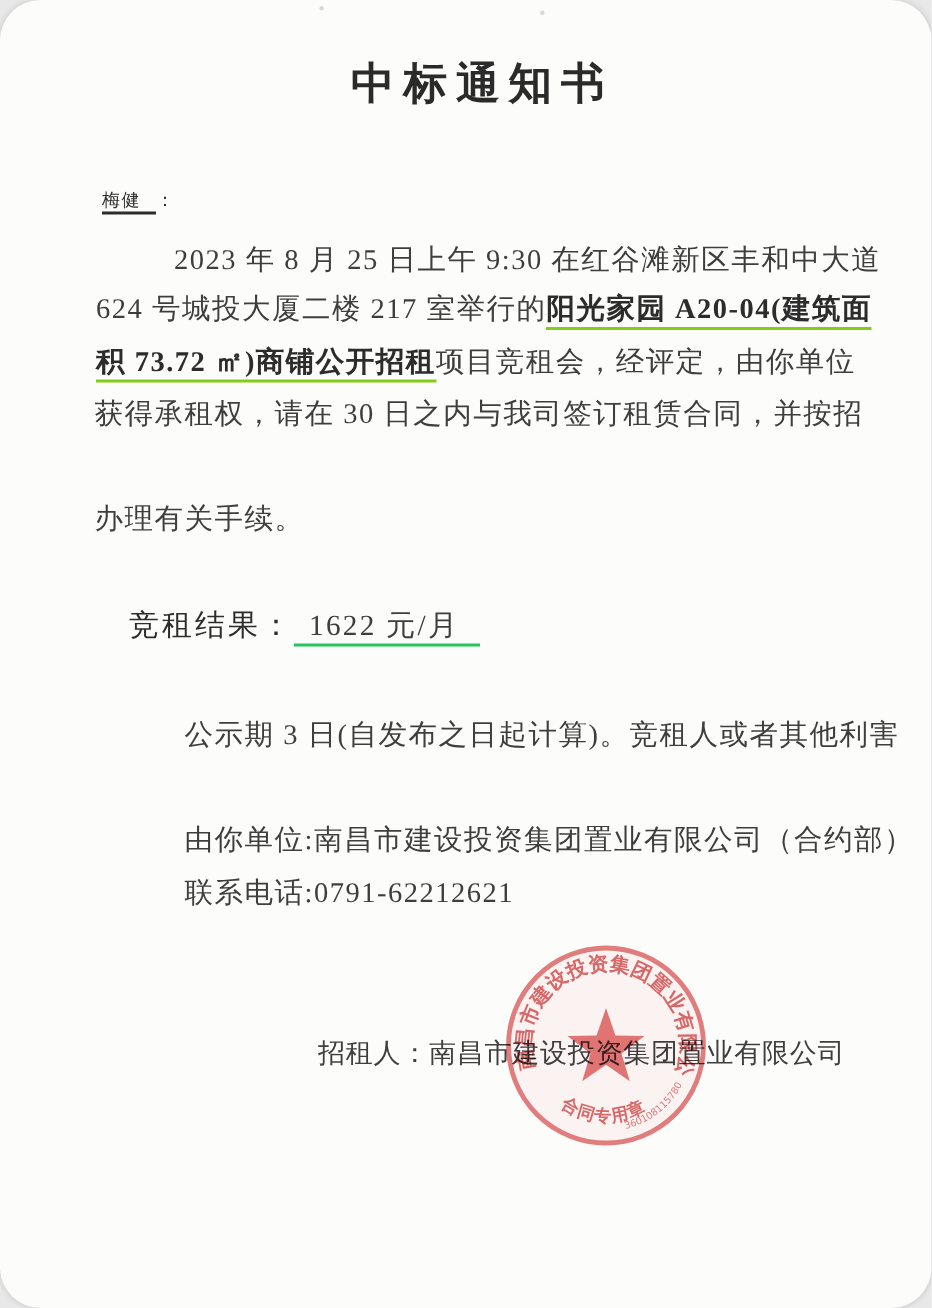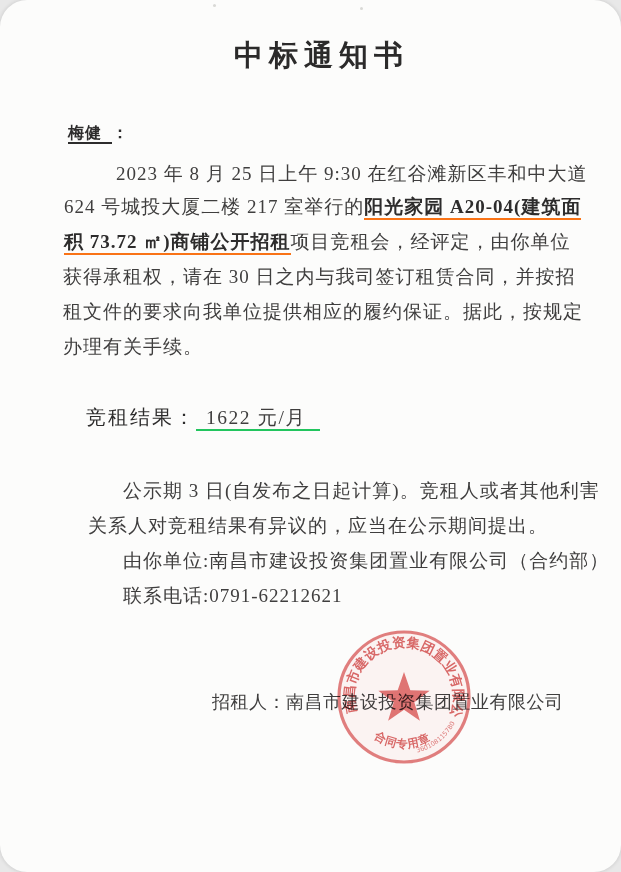--- a/index.html
+++ b/index.html
@@ -14,22 +14,22 @@
     box-shadow:0 0 4px rgba(0,0,0,.15);
     border-radius:27px;
   }
   .doc-title{
     position:absolute;top:36px;left:0;width:621px;
     text-align:center;text-indent:22px;
     font-size:29px;font-weight:bold;letter-spacing:6px;color:#2b2a2a;
   }
   .line{position:absolute;white-space:nowrap;font-size:19px;letter-spacing:1px;line-height:24px;}
   .b{font-weight:bold;color:#2d2c2c;}
-  .ul{border-bottom:2px solid #f97316;padding-bottom:1px;}
-  .salutation{font-size:16px;font-weight:bold;color:#2d2c2c;text-align:center;}
+  .ul{border-bottom:2px solid #84cc16;padding-bottom:1px;}
+  .salutation{font-size:12px;font-weight:normal;color:#2d2c2c;text-align:center;}
   .salutation .name{border-bottom:2px solid #2d2c2c;padding-right:10px;padding-bottom:1px;}
   .result-label{font-size:20px;font-weight:normal;color:#2d2c2c;letter-spacing:2px;}
   .result-value{font-size:19.5px;padding:0 14px 1px 10px;border-bottom:2px solid #22c55e;letter-spacing:1.5px;}
   .footer-lessor{font-size:18px;letter-spacing:0.5px;}
   .footer-date{font-size:18px;letter-spacing:1.5px;}
   .seal{
     position:absolute;left:329px;top:622px;width:150px;height:150px;
     mix-blend-mode:multiply;opacity:.88;pointer-events:none;
   }
   .speck{position:absolute;width:3px;height:3px;border-radius:50%;background:#d9d9d6;}
@@ -49,29 +49,27 @@
   </div>
 
   <div class="line" style="left:116px;top:162px;">2023 年 8 月 25 日上午 9:30 在红谷滩新区丰和中大道</div>
   <div class="line" style="left:64px;top:195px;">
     <span>624 号城投大厦二楼 217 室举行的</span><span class="b ul">阳光家园 A20-04(建筑面</span>
   </div>
   <div class="line" style="left:64px;top:230px;">
     <span class="b ul">积 73.72 ㎡)商铺公开招租</span><span>项目竞租会，经评定，由你单位</span>
   </div>
   <div class="line" style="left:63px;top:265px;">获得承租权，请在 30 日之内与我司签订租赁合同，并按招</div>
-  <div class="line" style="left:63px;top:300px;">租文件的要求向我单位提供相应的履约保证。据此，按规定</div>
   <div class="line" style="left:63px;top:335px;">办理有关手续。</div>
 
   <div class="line" style="left:86px;top:405px;">
     <span class="result-label">竞租结果：</span><span class="result-value">1622 元/月</span>
   </div>
 
   <div class="line" style="left:123px;top:479px;">公示期 3 日(自发布之日起计算)。竞租人或者其他利害</div>
-  <div class="line" style="left:88px;top:514px;">关系人对竞租结果有异议的，应当在公示期间提出。</div>
   <div class="line" style="left:123px;top:549px;">由你单位:南昌市建设投资集团置业有限公司（合约部）</div>
   <div class="line" style="left:123px;top:584px;">联系电话:0791-62212621</div>
 
   <div class="line footer-lessor" style="left:212px;top:690px;">招租人：南昌市建设投资集团置业有限公司</div>
 
   <svg class="seal" viewBox="0 0 150 150">
     <defs>
       <path id="arcTop" d="M 28 92 A 50 50 0 1 1 122 92" fill="none"></path>
       <path id="arcBottom" d="M 44 115 A 50 50 0 0 0 106 115" fill="none"></path>
       <path id="arcSerial" d="M 86 131 A 57 57 0 0 0 131 86" fill="none"></path>

